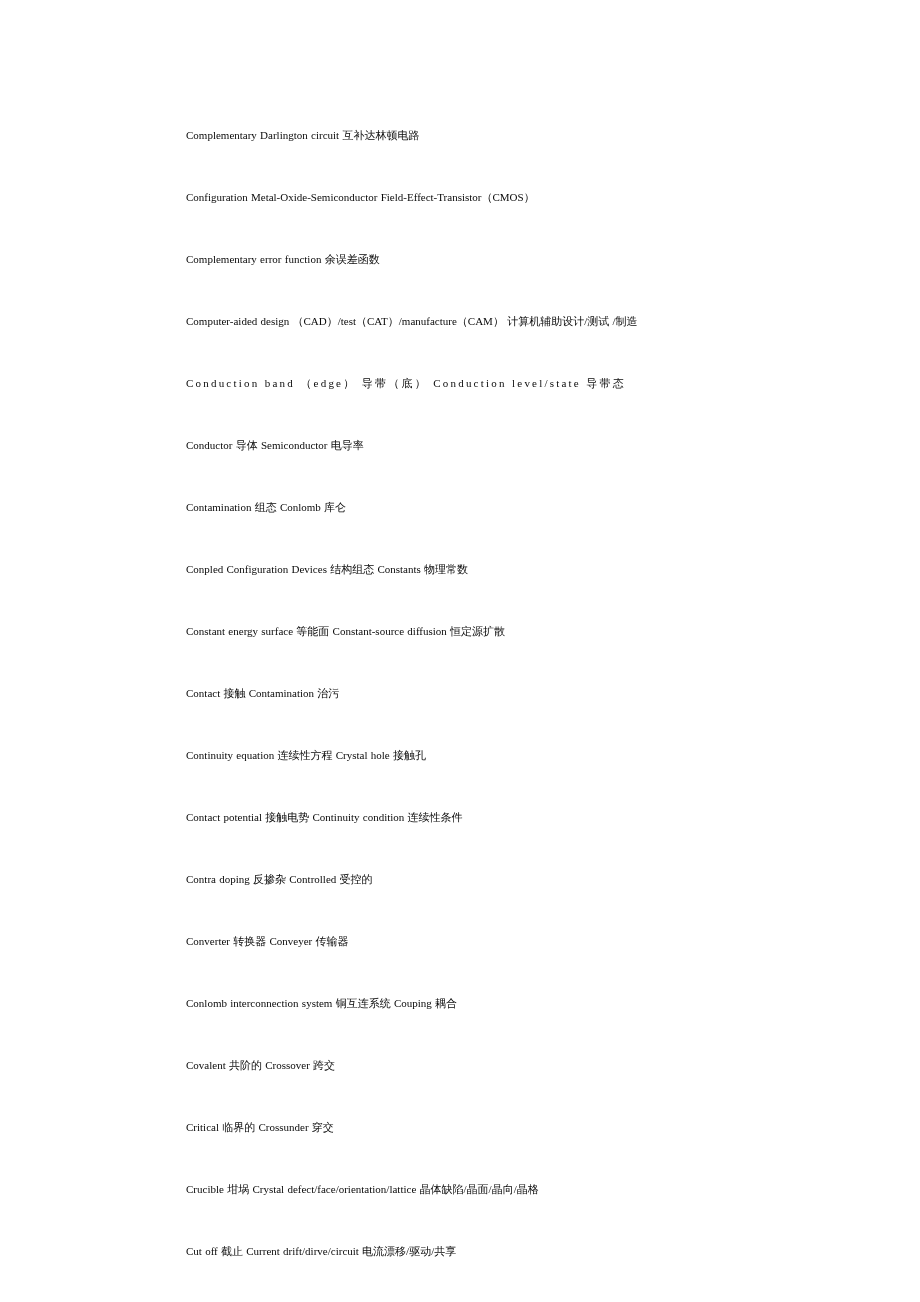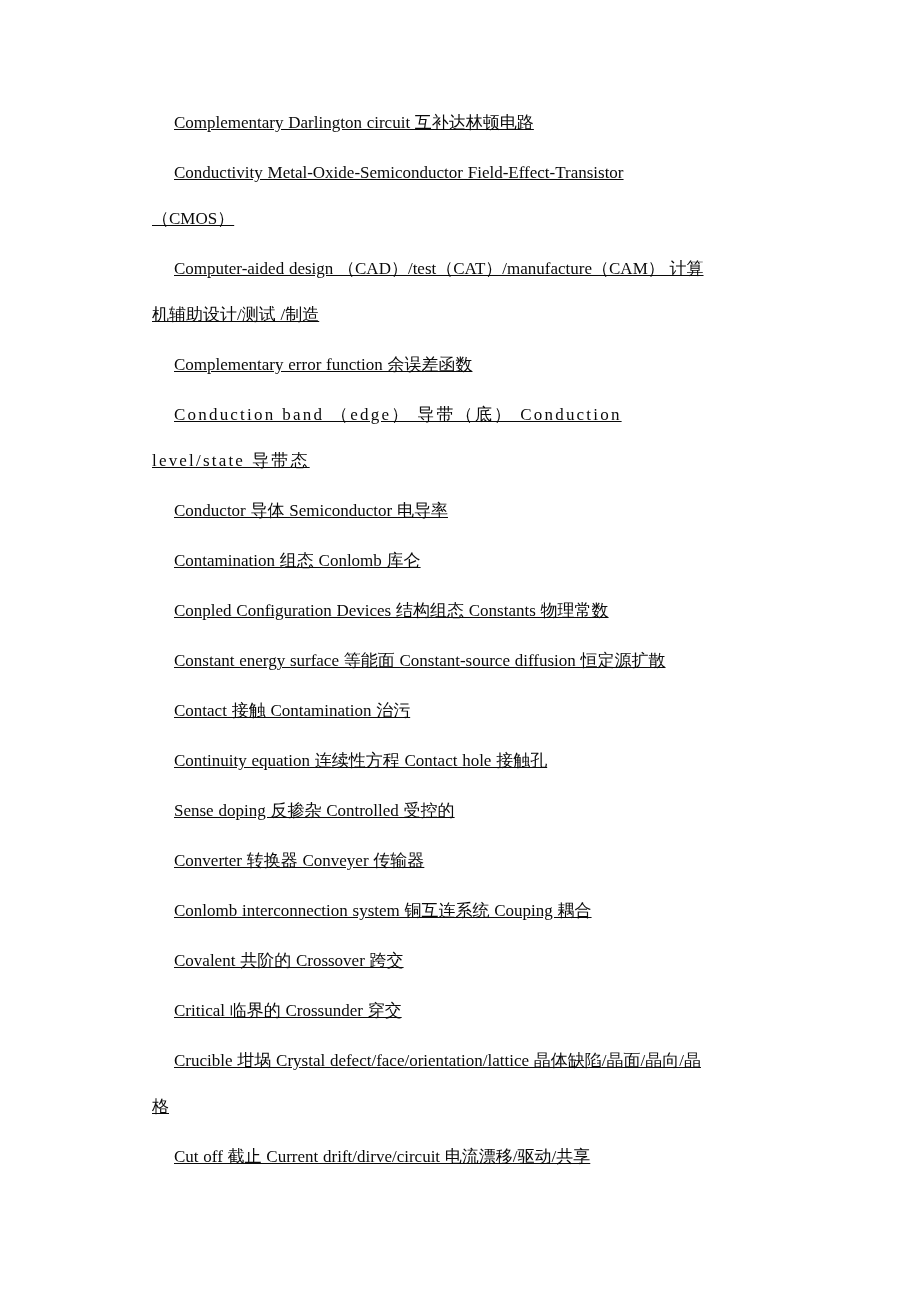--- a/index.html
+++ b/index.html
@@ -22,29 +22,28 @@
     box-sizing: border-box;
     padding: 0;
   }
   .glossary {
     position: absolute;
     left: 148px;
     top: 96px;
     width: 560px;
   }
   .entry {
-    font-size: 17px;
+    font-size: 11px;
     line-height: 46px;
     text-indent: 22px;
-    margin: 4px;
+    margin: 16px;
     padding: 0;
     color: #0a0a0a;
     white-space: normal;
     word-spacing: 0.5px;
-    text-decoration: underline;
     -webkit-font-smoothing: antialiased;
   }
   
   .cn {
     letter-spacing: 0.6px;
   }
   .cn-wide {
     letter-spacing: 2.2px;
   }
   
@@ -53,44 +52,45 @@
   }
 </style>
 </head>
 <body>
 
 <div class="page">
   <div class="glossary">
 
     <p class="entry">Complementary Darlington circuit  互补达林顿电路</p>
 
-    <p class="entry">Conductivity Metal-Oxide-Semiconductor Field-Effect-Transistor（CMOS）</p>
+    <p class="entry">Configuration Metal-Oxide-Semiconductor Field-Effect-Transistor（CMOS）</p>
 
 
+    <p class="entry">Complementary error function  余误差函数</p>
+
     <p class="entry wrapping">Computer-aided design  （CAD）/test（CAT）/manufacture（CAM）  计算机辅助设计/测试 /制造</p>
-
-    <p class="entry">Complementary error function  余误差函数</p>
 
 
     <p class="entry cn-wide">Conduction band  （edge）  导带（底）  Conduction level/state  导带态</p>
 
     <p class="entry">Conductor  导体  Semiconductor  电导率</p>
 
     <p class="entry">Contamination  组态  Conlomb  库仑</p>
 
     <p class="entry">Conpled Configuration Devices  结构组态  Constants  物理常数</p>
 
     <p class="entry">Constant energy surface  等能面  Constant-source diffusion 恒定源扩散</p>
 
     <p class="entry">Contact  接触  Contamination  治污</p>
 
-    <p class="entry">Continuity equation  连续性方程  Contact hole  接触孔</p>
+    <p class="entry">Continuity equation  连续性方程  Crystal hole  接触孔</p>
 
+    <p class="entry">Contact potential  接触电势  Continuity condition  连续性条件</p>
 
-    <p class="entry">Sense doping  反掺杂  Controlled  受控的</p>
+    <p class="entry">Contra doping  反掺杂  Controlled  受控的</p>
 
     <p class="entry">Converter  转换器  Conveyer  传输器</p>
 
     <p class="entry">Conlomb interconnection system  铜互连系统  Couping  耦合</p>
 
     <p class="entry">Covalent  共阶的  Crossover  跨交</p>
 
     <p class="entry">Critical  临界的  Crossunder  穿交</p>
 
     <p class="entry">Crucible 坩埚  Crystal defect/face/orientation/lattice  晶体缺陷/晶面/晶向/晶格</p>

